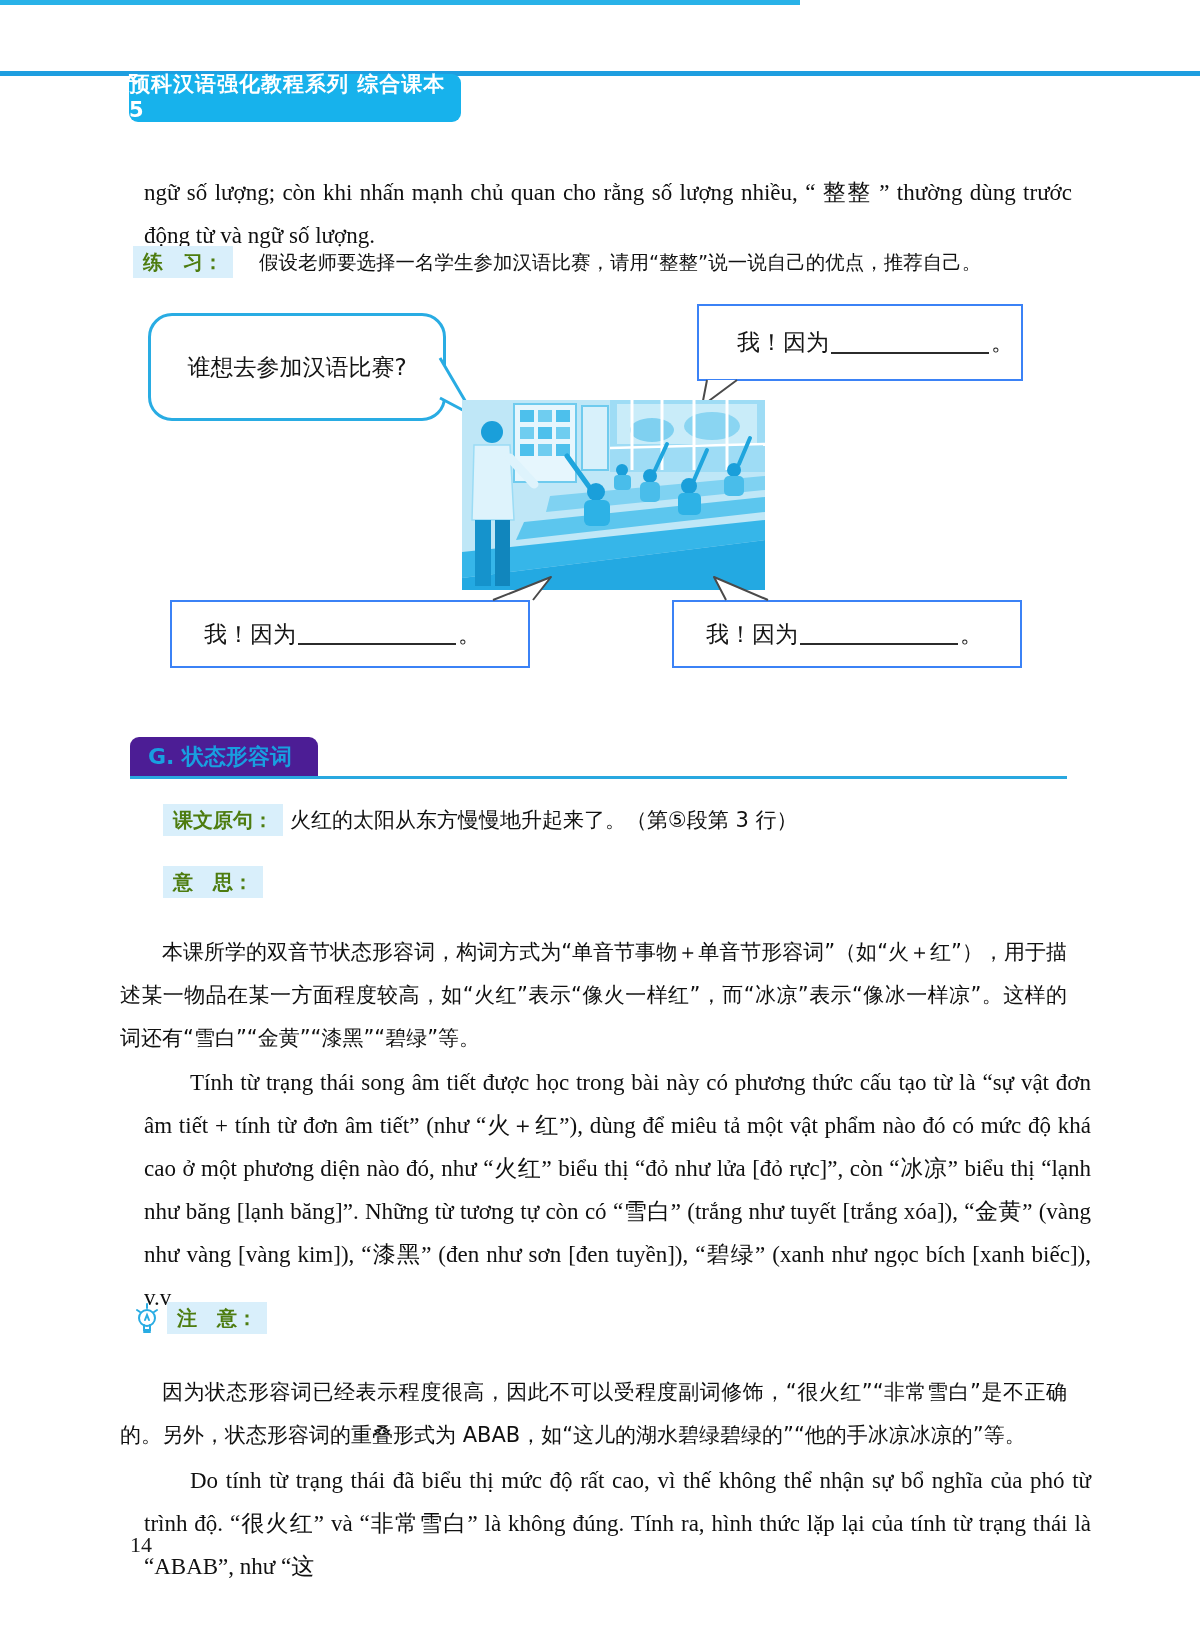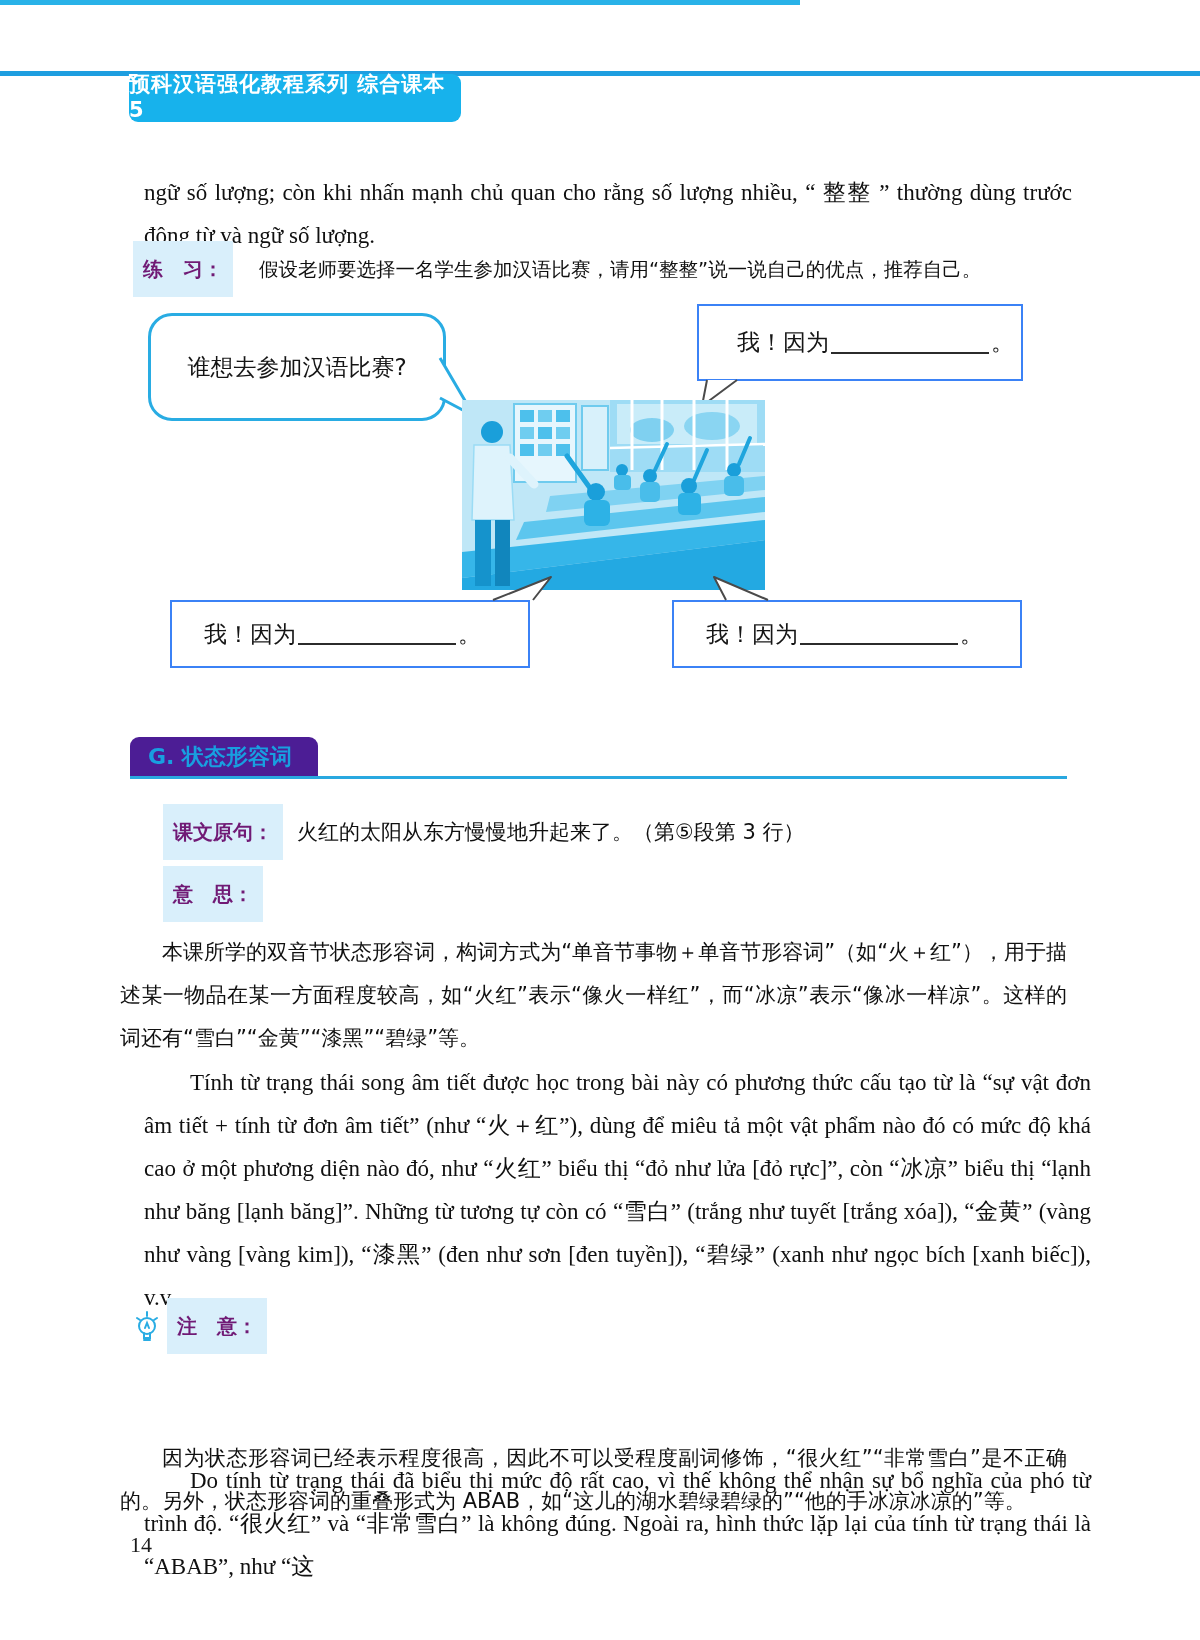--- a/index.html
+++ b/index.html
@@ -16,22 +16,22 @@
 
   
   .vi{font-family:"Liberation Serif","DejaVu Serif",serif;font-size:23px;line-height:43px;
       text-align:justify;color:#101010;margin-left:24px;}
   .zh{font-family:"DejaVu Sans",sans-serif;font-size:21px;line-height:43px;text-align:justify;color:#101010;}
   .indent{text-indent:2em;}
   .abs{position:absolute;}
 
   .intro{left:120px;top:148px;width:928px;}
 
-  .chip{display:inline-block;background:#D9EFFB;color:#701a75;font-weight:bold;
-        font-family:"DejaVu Sans",sans-serif;font-size:20px;padding:16px 10px;line-height:24px;}
+  .chip{display:inline-block;background:#D9EFFB;color:#4d7c0f;font-weight:bold;
+        font-family:"DejaVu Sans",sans-serif;font-size:20px;padding:4px 10px;line-height:24px;}
   .exercise-row{left:133px;top:241px;width:960px;white-space:nowrap;}
   .exercise-row .prompt{font-size:19.5px;margin-left:26px;color:#101010;}
 
   
   .bubble{position:absolute;background:#ffffff;box-sizing:border-box;display:flex;align-items:center;
           font-family:"DejaVu Sans",sans-serif;font-size:23px;color:#151515;}
   .bubble .blank{display:inline-block;width:158px;height:20px;border-bottom:2.5px solid #2b2b2b;margin:0 2px;}
   .bubble-question{left:148px;top:313px;width:298px;height:108px;border:3px solid #29ACE3;border-radius:24px;
                    justify-content:center;align-items:center;}
   .bubble-dark{border:2px solid #3b82f6;}
@@ -43,27 +43,27 @@
   
   .photo{position:absolute;left:462px;top:400px;width:303px;height:190px;}
 
   
   .gtab{position:absolute;left:130px;top:737px;width:188px;height:39px;background:#4c1d95;
         border-radius:9px 9px 0 0;display:flex;align-items:center;padding-left:18px;box-sizing:border-box;}
   .gtab span{color:#189FE0;font-weight:bold;font-size:22px;font-family:"DejaVu Sans",sans-serif;}
   .grule{position:absolute;left:130px;top:776px;width:937px;height:3px;background:#29A8E0;}
 
   .source-row{left:163px;top:804px;width:920px;white-space:nowrap;}
-  .source-row .stext{font-size:21px;margin-left:14px;color:#101010;}
+  .source-row .stext{font-size:21px;margin-left:7px;color:#101010;}
   .meaning-zh{left:120px;top:910px;width:947px;}
   .meaning-vi{left:120px;top:1038px;width:947px;}
 
   .note-row{left:133px;top:1298px;display:flex;align-items:center;}
   .bulb{margin-right:6px;}
-  .note-zh{left:120px;top:1416px;width:947px;}
+  .note-zh{left:120px;top:1350px;width:947px;}
   .note-vi{left:120px;top:1436px;width:947px;}
 
   .page-num{position:absolute;left:130px;top:1532px;font-family:"Liberation Serif","DejaVu Serif",serif;
             font-size:22px;color:#1a1a1a;}
 </style>
 </head>
 <body>
 
 <div class="page">
 
@@ -200,17 +200,17 @@
         <path d="M12 22 L14 17 L16 22"></path>
         <line x1="14" y1="6" x2="14" y2="10"></line>
         <line x1="4" y1="12" x2="7" y2="14"></line>
         <line x1="24" y1="12" x2="21" y2="14"></line>
       </g>
     </svg>
     <span class="chip">注　意：</span>
   </div>
 
   <p class="abs zh indent note-zh">因为状态形容词已经表示程度很高，因此不可以受程度副词修饰，“很火红”“非常雪白”是不正确的。另外，状态形容词的重叠形式为 ABAB，如“这儿的湖水碧绿碧绿的”“他的手冰凉冰凉的”等。</p>
-  <p class="abs vi indent note-vi">Do tính từ trạng thái đã biểu thị mức độ rất cao, vì thế không thể nhận sự bổ nghĩa của phó từ trình độ. “很火红” và “非常雪白” là không đúng. Ngoài ra, hình thức lặp lại của tính từ trạng thái là “ABAB”, như “这</p>
+  <p class="abs vi indent note-vi">Do tính từ trạng thái đã biểu thị mức độ rất cao, vì thế không thể nhận sự bổ nghĩa của phó từ trình độ. “很火红” và “非常雪白” là không đúng. Tính ra, hình thức lặp lại của tính từ trạng thái là “ABAB”, như “这</p>
 
   <div class="page-num">14</div>
 
 </div>
 
 </body></html>

